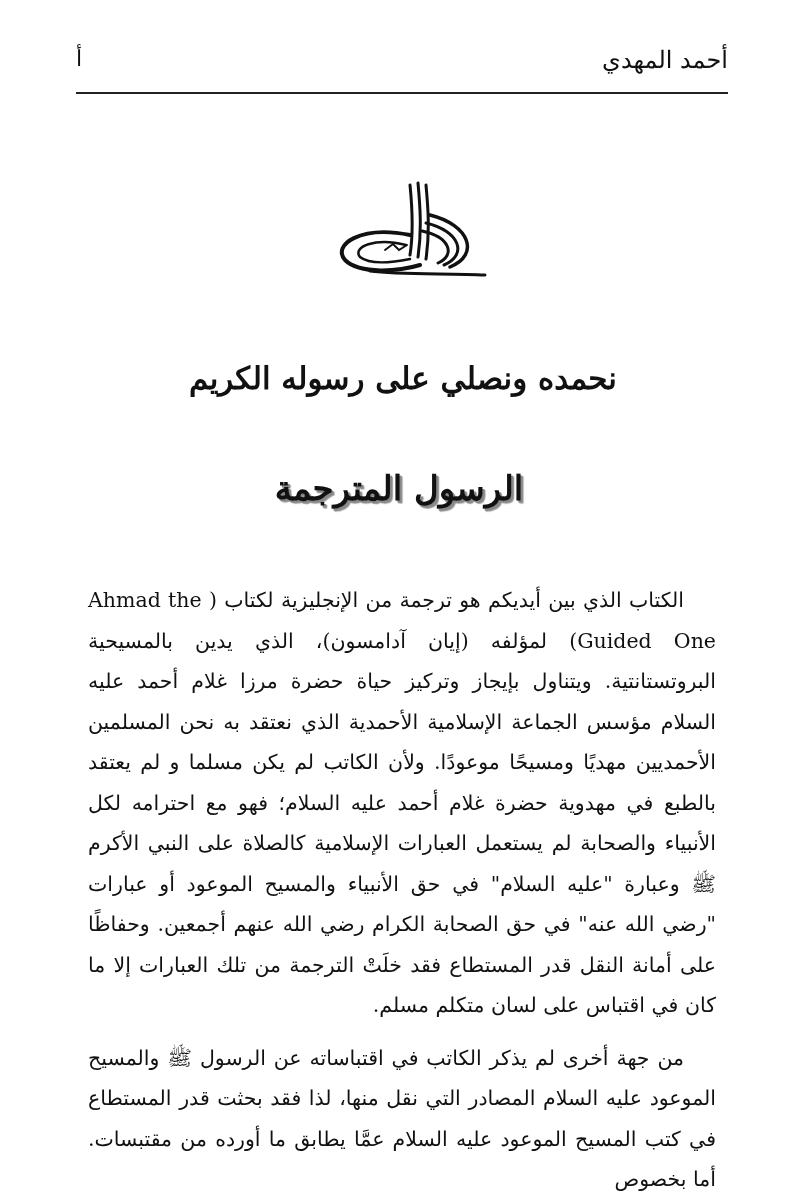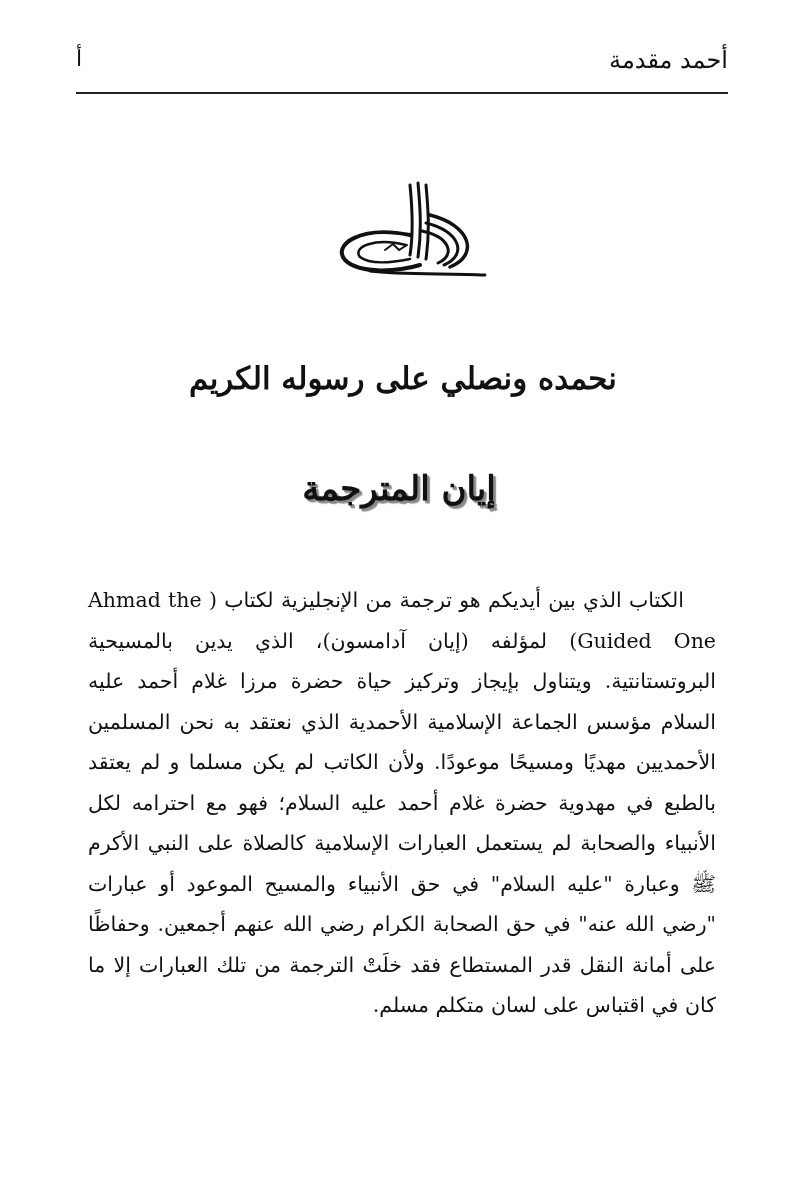--- a/index.html
+++ b/index.html
@@ -33,21 +33,21 @@
       position: absolute; left: 76px; top: 568px; width: 652px;
       direction: rtl; text-align: justify; font-size: 20.5px; line-height: 40.5px;
       font-family: "DejaVu Serif", "Liberation Serif", serif;
     }
     .body-text p { margin: 12px; text-indent: 32px; text-align-last: right; }
   </style>
 </head>
 <body>
 
 <div class="header">
-  <span class="running-title">أحمد مقدمة</span>
+  <span class="running-title">أحمد المهدي</span>
   <span class="page-number">أ</span>
 </div>
 
 <div class="basmala">
   <svg width="160" height="110" viewBox="0 0 160 110" xmlns="http://www.w3.org/2000/svg">
     <g fill="none" stroke="#111" stroke-linecap="round">
       <path d="M80 10 C82 30 84 55 80 80" stroke-width="3"></path>
       <path d="M88 8 C90 30 92 55 88 82" stroke-width="3"></path>
       <path d="M96 10 C98 32 100 56 96 84" stroke-width="3"></path>
       <path d="M100 40 C140 50 150 80 120 92" stroke-width="3.5"></path>
@@ -56,17 +56,18 @@
       <path d="M80 60 C30 50 2 70 15 85 C30 100 70 96 90 90" stroke-width="4"></path>
       <path d="M76 70 C45 62 22 72 30 82 C40 90 60 88 80 84" stroke-width="2.5"></path>
       <path d="M40 96 C70 100 120 98 155 100" stroke-width="3"></path>
       <path d="M55 75 l8 -6 l6 6 l8 -5" stroke-width="2"></path>
     </g>
   </svg>
 </div>
 
 <div class="subtitle">نحمده ونصلي على رسوله الكريم</div>
 
-<div class="title">إيان المترجمة</div>
+<div class="title">الرسول المترجمة</div>
 
 <div class="body-text">
   <p>الكتاب الذي بين أيديكم هو ترجمة من الإنجليزية لكتاب ( Ahmad the Guided One) لمؤلفه (إيان آدامسون)، الذي يدين بالمسيحية البروتستانتية. ويتناول بإيجاز وتركيز حياة حضرة مرزا غلام أحمد عليه السلام مؤسس الجماعة الإسلامية الأحمدية الذي نعتقد به نحن المسلمين الأحمديين مهديًا ومسيحًا موعودًا. ولأن الكاتب لم يكن مسلما و لم يعتقد بالطبع في مهدوية حضرة غلام أحمد عليه السلام؛ فهو مع احترامه لكل الأنبياء والصحابة لم يستعمل العبارات الإسلامية كالصلاة على النبي الأكرم ﷺ وعبارة "عليه السلام" في حق الأنبياء والمسيح الموعود أو عبارات "رضي الله عنه" في حق الصحابة الكرام رضي الله عنهم أجمعين. وحفاظًا على أمانة النقل قدر المستطاع فقد خلَتْ الترجمة من تلك العبارات إلا ما كان في اقتباس على لسان متكلم مسلم.</p>
+  <p>من جهة أخرى لم يذكر الكاتب في اقتباساته عن الرسول ﷺ والمسيح الموعود عليه السلام المصادر التي نقل منها، لذا فقد بحثت قدر المستطاع في كتب المسيح الموعود عليه السلام عمَّا يطابق ما أورده من مقتبسات. أما بخصوص</p>
 </div>
 
 </body></html>

